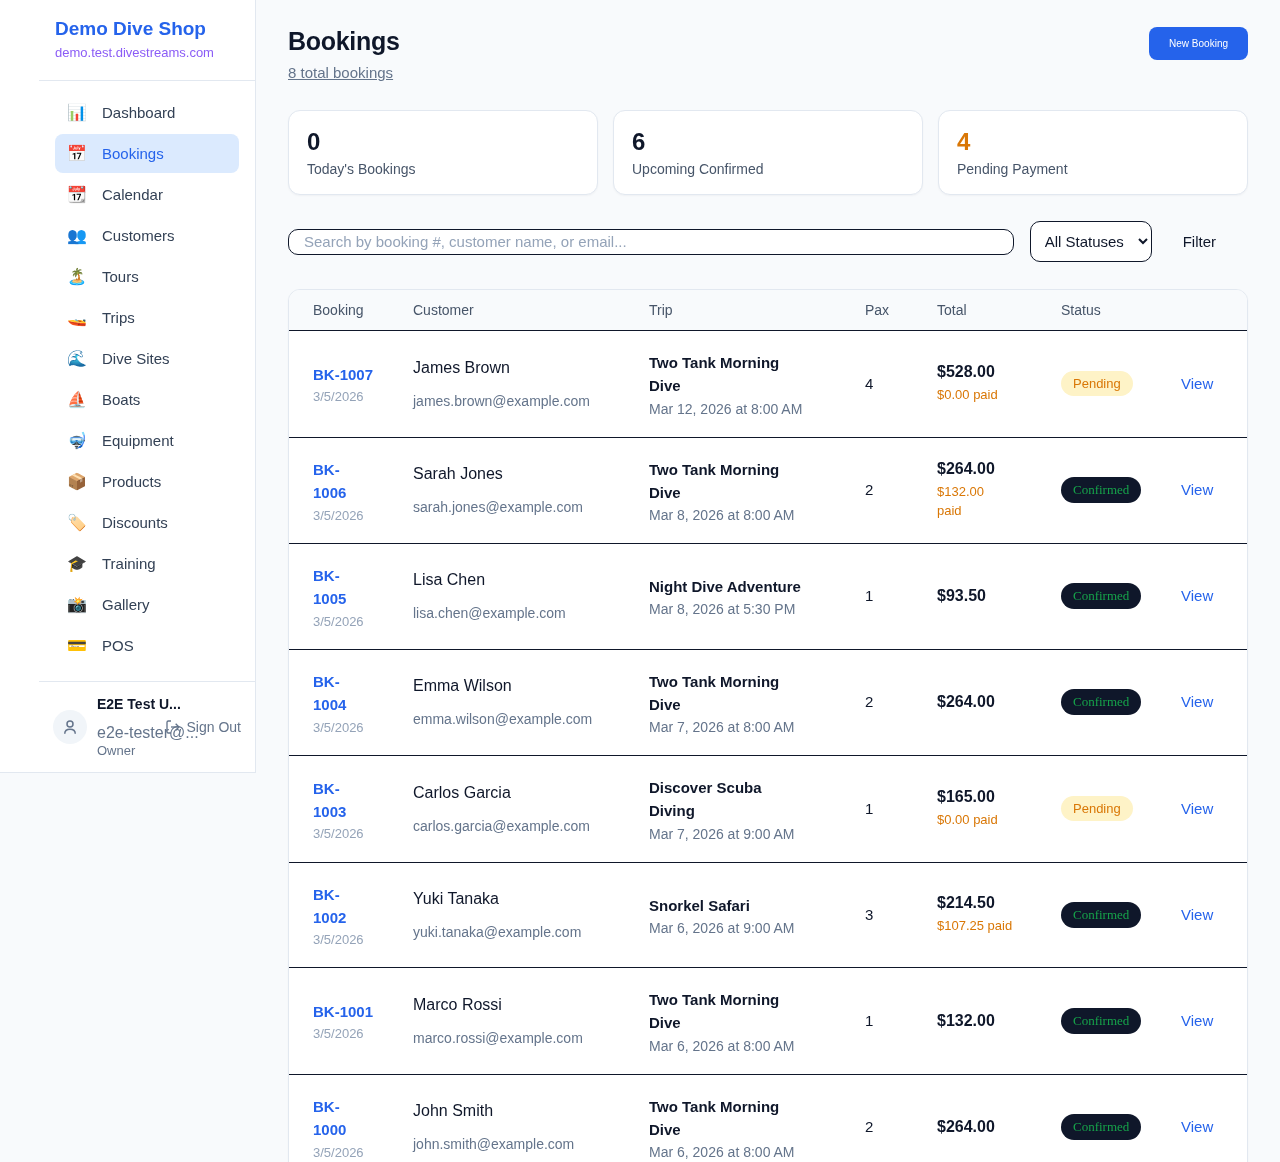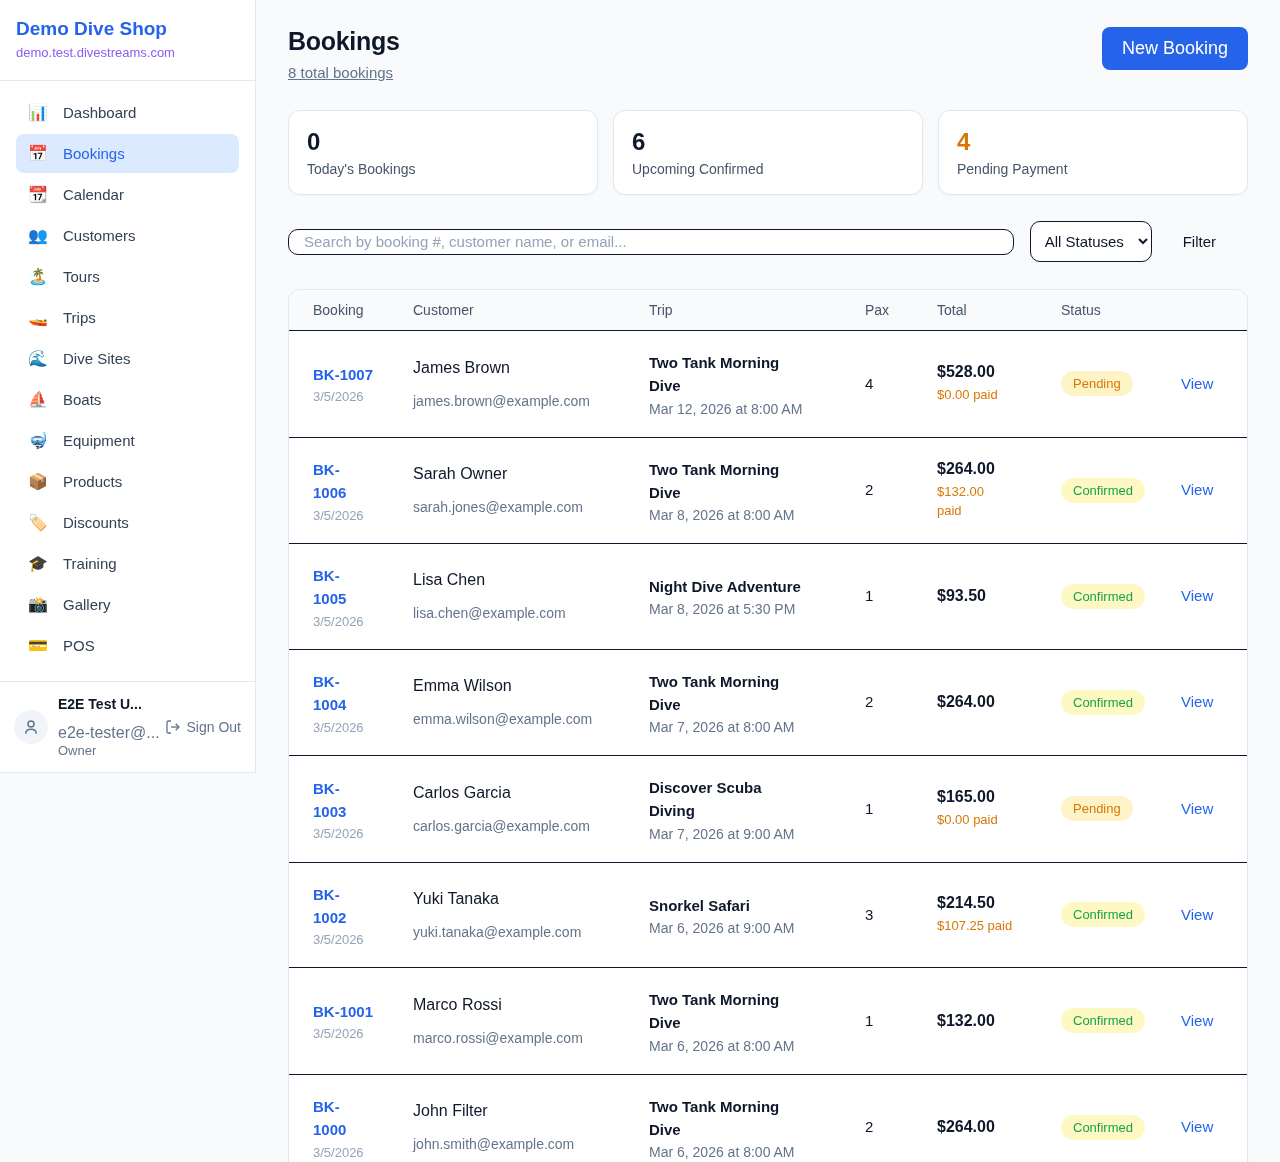--- a/index.html
+++ b/index.html
@@ -1,41 +1,41 @@
 <!DOCTYPE html>
 <html><head>
 <meta charset="utf-8">
 <style>
   * { margin:0; padding:0; box-sizing:border-box; }
   html,body { width:1280px; min-height:1162px; background:#f8fafc; font-family:"Liberation Sans", sans-serif; color:#0f172a; }
   .layout { display:flex; align-items:flex-start; width:1280px; }
 
   
-  .sidebar { width:256px; background:#ffffff; border-right:1px solid #e2e8f0; border-bottom:1px solid #e2e8f0; flex-shrink:0; }
+  .sidebar { width:256px; background:#ffffff; border-right:1px solid #e2e8f0; border-bottom:1px solid #e2e8f0; flex-shrink:0;padding-left:39px; }
   .shop-header { padding:18px 16px 20px 16px; border-bottom:1px solid #e2e8f0; }
   .shop-name { color:#2563eb; font-size:19px; font-weight:700; }
   .shop-domain { color:#8b5cf6; font-size:13px; margin-top:5px; }
   .nav { padding:12px 16px 14px 16px; }
   .nav-item { display:flex; align-items:center; gap:15px; padding:10px 12px; margin-bottom:2px; border-radius:8px; color:#334155; font-size:15px; cursor:pointer; }
   .nav-item.active { background:#dbeafe; color:#2563eb; }
   .nav-icon { width:20px; font-size:16px; text-align:center; flex-shrink:0; }
   .user-section { border-top:1px solid #e2e8f0; padding:14px 14px; display:flex; align-items:center; gap:10px; }
   .avatar { width:34px; height:34px; border-radius:50%; background:#f1f5f9; display:flex; align-items:center; justify-content:center; color:#64748b; flex-shrink:0; }
   .user-info { flex:1; min-width:0; }
   .user-name { font-size:14px; font-weight:700; white-space:nowrap; }
   .user-email { font-size:16px; color:#64748b; white-space:nowrap; margin-top:12px; }
   .user-role { font-size:13px; color:#64748b; margin-top:1px; }
   .sign-out { display:flex; align-items:center; gap:6px; background:none; border:none; color:#64748b; font-size:14px; font-family:inherit; cursor:pointer; white-space:nowrap; }
 
   
   .main { flex:1; padding:27px 32px 30px 32px; }
   .page-header { display:flex; justify-content:space-between; align-items:flex-start; }
   .page-title { font-size:25px; font-weight:700; letter-spacing:-0.3px; }
   .page-subtitle { font-size:15px; color:#64748b; margin-top:8px;text-decoration:underline; }
-  .btn-primary { background:#2563eb; color:#ffffff; border:none; border-radius:8px; padding:11px 20px; font-size:18px; font-weight:500; font-family:inherit; cursor:pointer; }
+  .btn-primary { background:#2563eb; color:#ffffff; border:none; border-radius:8px; padding:11px 20px; font-size:10px; font-weight:500; font-family:inherit; cursor:pointer; }
 
   .stats { display:flex; gap:15px; margin-top:29px; }
   .stat-card { flex:1; background:#ffffff; border:1px solid #e2e8f0; border-radius:12px; padding:17px 18px; box-shadow:0 1px 2px rgba(15,23,42,0.04); }
   .stat-value { font-size:24px; font-weight:700; }
   .stat-value.orange { color:#d97706; }
   .stat-label { font-size:14px; color:#475569; margin-top:5px; }
 
   .filter-row { display:flex; align-items:center; margin-top:26px; }
   .search-input { flex:1; height:26px; border:1px solid #0f172a; border-radius:10px; padding:0 15px; font-size:15px; font-family:inherit; background:#ffffff; color:#0f172a; }
   .search-input::placeholder { color:#94a3b8; }
@@ -56,21 +56,21 @@
   .booking-date { color:#94a3b8; font-size:13px; margin-top:3px; }
   .customer-name { font-size:16px; color:#0f172a; }
   .customer-email { font-size:14px; color:#64748b; margin-top:16px; }
   .trip-name { font-size:15px; font-weight:600; white-space:pre-line; line-height:1.55; }
   .trip-date { font-size:14px; color:#64748b; margin-top:3px; }
   .pax-value { font-size:15px; }
   .total-value { font-size:16px; font-weight:700; }
   .paid-value { font-size:13px; color:#d97706; margin-top:4px; white-space:pre-line; line-height:1.5; }
   .badge { display:inline-block; padding:5px 12px; border-radius:999px; font-size:13px; }
   .badge.pending { background:#fef3c7; color:#d97706; }
-  .badge.confirmed { background:#fef9c3; color:#16a34a; }
+  .badge.confirmed { background:#0f172a; color:#16a34a;font-family:Liberation Serif, serif; }
   .view-link { color:#2563eb; font-size:15px; font-weight:500; text-decoration:none; cursor:pointer; }
 </style>
 </head>
 <body>
 
 <div class="layout">
 
   <aside class="sidebar">
     <div class="shop-header">
       <div class="shop-name">Demo Dive Shop</div>
@@ -235,21 +235,21 @@
     <td><span class="badge pending">Pending</span></td>
     <td><a class="view-link">View</a></td>
   </tr>
             <tr>
     <td>
       <div class="booking-id">BK-
 1006</div>
       <div class="booking-date">3/5/2026</div>
     </td>
     <td>
-      <div class="customer-name">Sarah Owner</div>
+      <div class="customer-name">Sarah Jones</div>
       <div class="customer-email">sarah.jones@example.com</div>
     </td>
     <td>
       <div class="trip-name">Two Tank Morning
 Dive</div>
       <div class="trip-date">Mar 8, 2026 at 8:00 AM</div>
     </td>
     <td><span class="pax-value">2</span></td>
     <td>
       <div class="total-value">$264.00</div>
@@ -371,21 +371,21 @@
     <td><span class="badge confirmed">Confirmed</span></td>
     <td><a class="view-link">View</a></td>
   </tr>
             <tr>
     <td>
       <div class="booking-id">BK-
 1000</div>
       <div class="booking-date">3/5/2026</div>
     </td>
     <td>
-      <div class="customer-name">John Filter</div>
+      <div class="customer-name">John Smith</div>
       <div class="customer-email">john.smith@example.com</div>
     </td>
     <td>
       <div class="trip-name">Two Tank Morning
 Dive</div>
       <div class="trip-date">Mar 6, 2026 at 8:00 AM</div>
     </td>
     <td><span class="pax-value">2</span></td>
     <td>
       <div class="total-value">$264.00</div>

